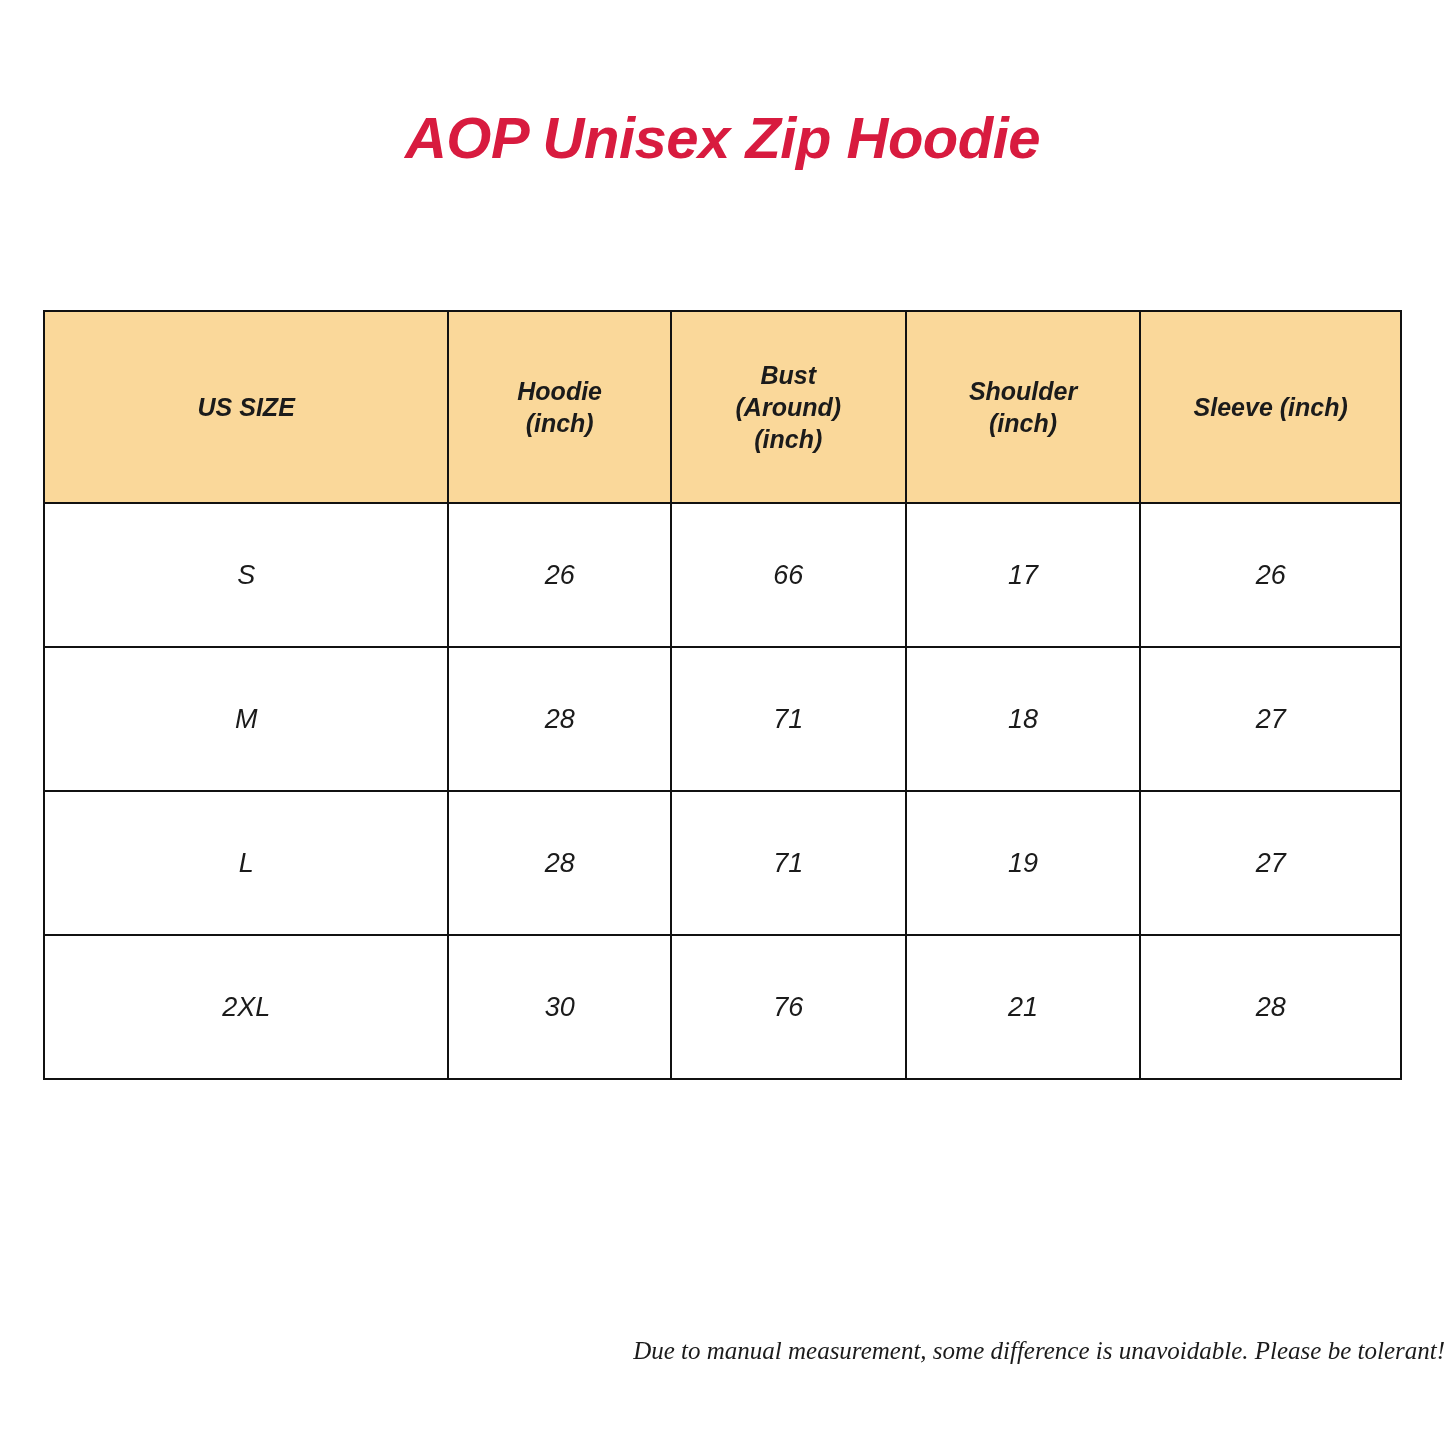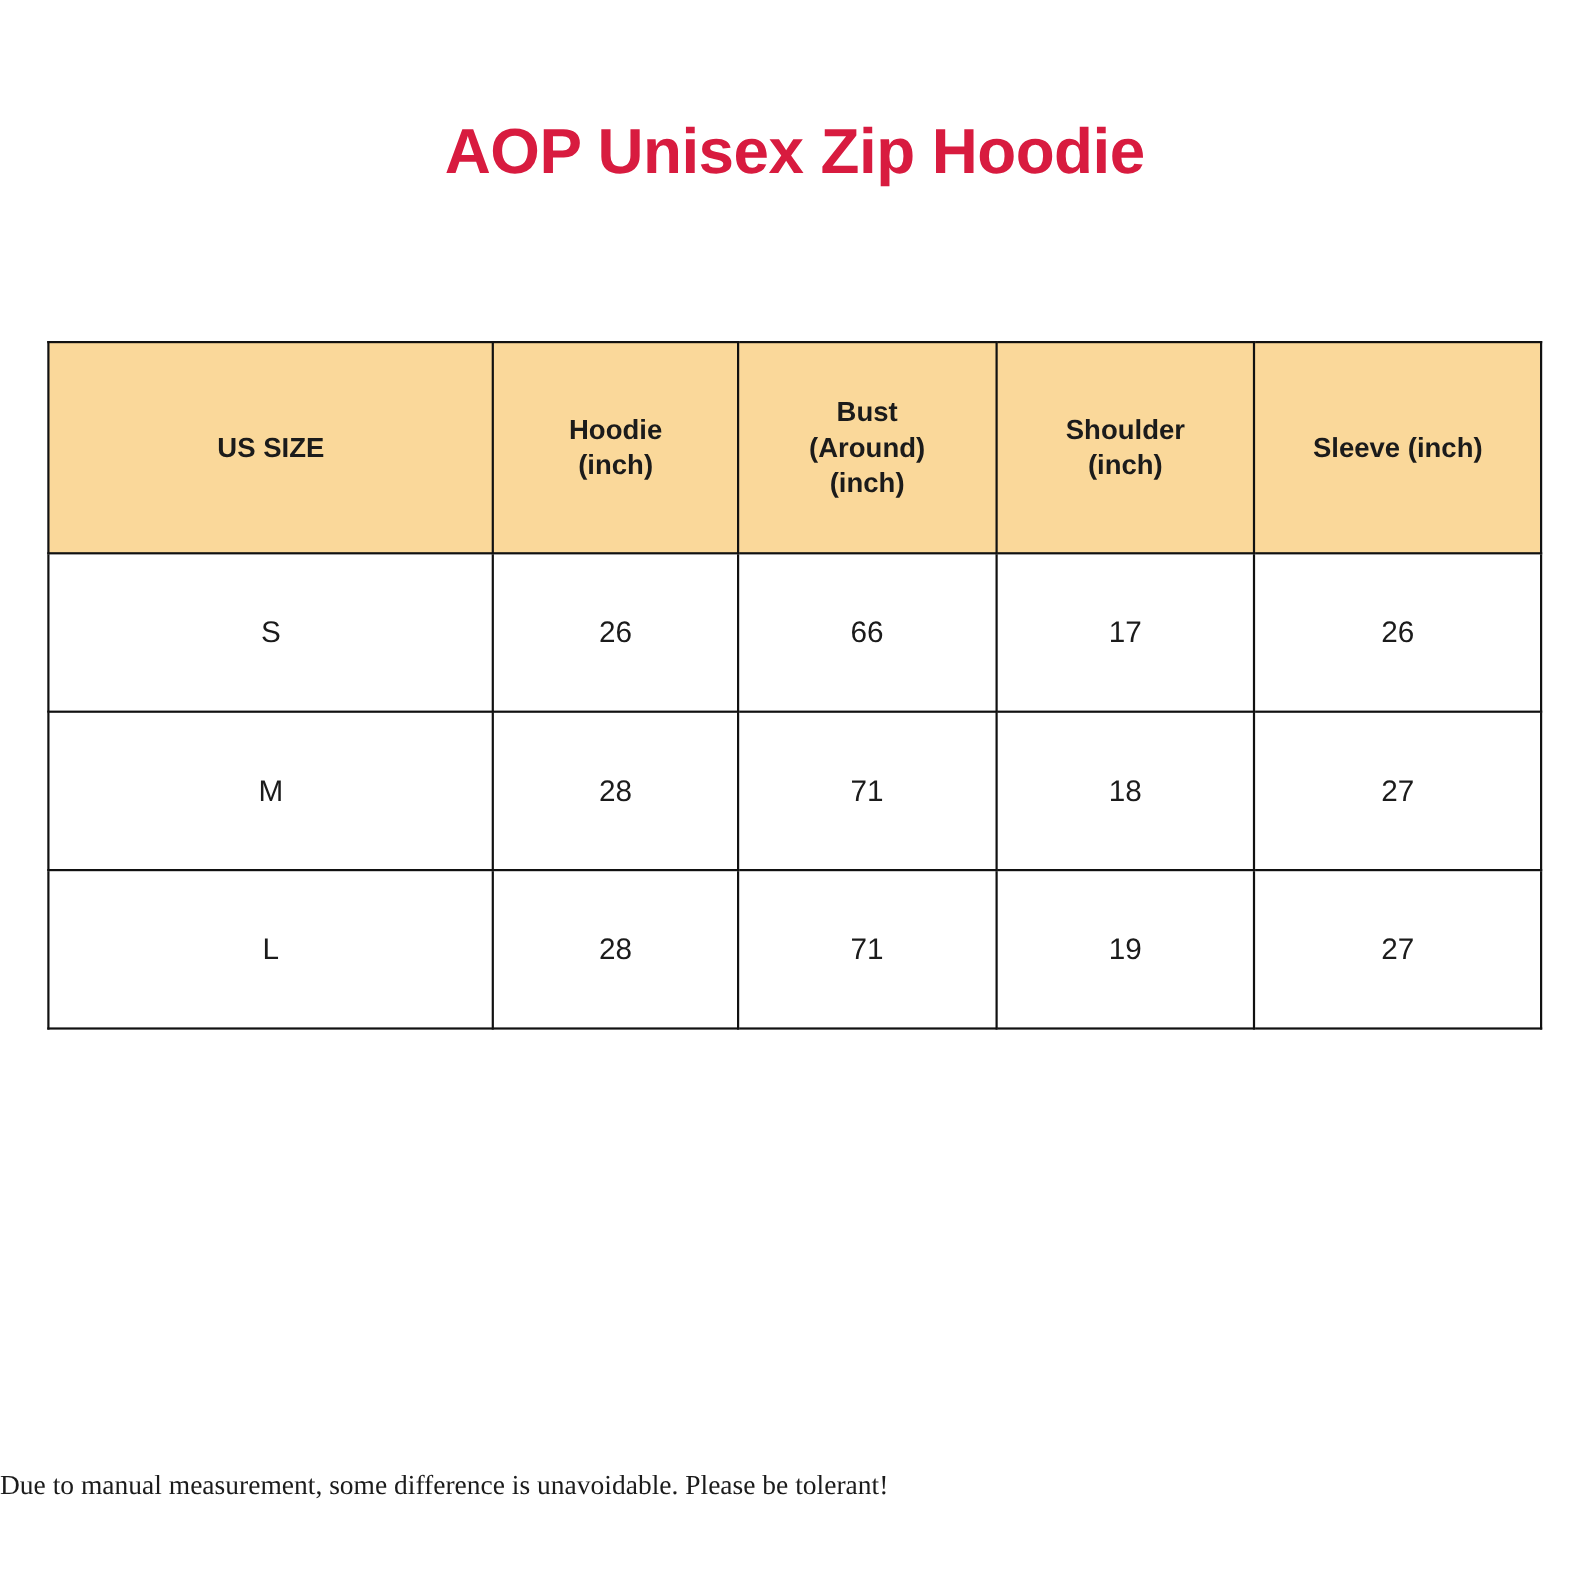--- a/index.html
+++ b/index.html
@@ -11,20 +11,21 @@
     height: 1445px;
     background: #ffffff;
     font-family: "Liberation Sans", sans-serif;
     -webkit-font-smoothing: antialiased;
   }
   .page {
     position: relative;
     width: 1290px;
     height: 1445px;
     box-sizing: border-box;
+    font-style: italic;
   }
   .title {
     position: absolute;
     top: 104px;
     left: 0;
     width: 1445px;
     text-align: center;
     font-size: 58px;
     font-weight: bold;
     color: #d81b3f;
@@ -65,21 +66,21 @@
   col.c-size { width: 29.8%; }
   col.c-len  { width: 16.4%; }
   col.c-bust { width: 17.3%; }
   col.c-sho  { width: 17.3%; }
   col.c-slv  { width: 19.2%; }
   .note {
     position: absolute;
     top: 1337px;
     left: 0;
     width: 1445px;
-    text-align: left;
+    text-align: right;
     font-family: "Liberation Serif", serif;
     font-size: 25px;
     color: #1b1b1b;
   }
 </style>
 </head>
 <body>
 
 <div class="page">
 
@@ -132,19 +133,26 @@
           <td>18</td>
           <td>27</td>
         </tr>
         <tr>
           <td>L</td>
           <td>28</td>
           <td>71</td>
           <td>19</td>
           <td>27</td>
         </tr>
+        <tr>
+          <td>2XL</td>
+          <td>30</td>
+          <td>76</td>
+          <td>21</td>
+          <td>28</td>
+        </tr>
       </tbody>
     </table>
   </div>
 
   <div class="note">Due to manual measurement, some difference is unavoidable. Please be tolerant!</div>
 
 </div>
 
 </body></html>

